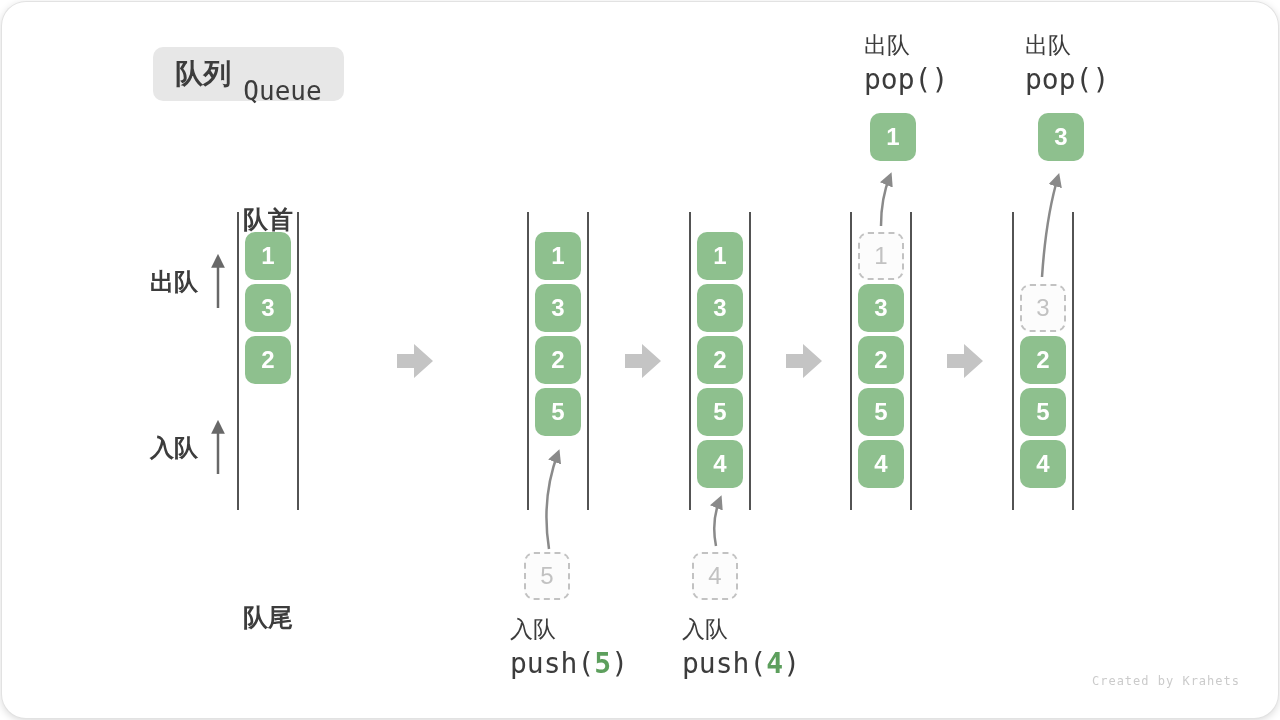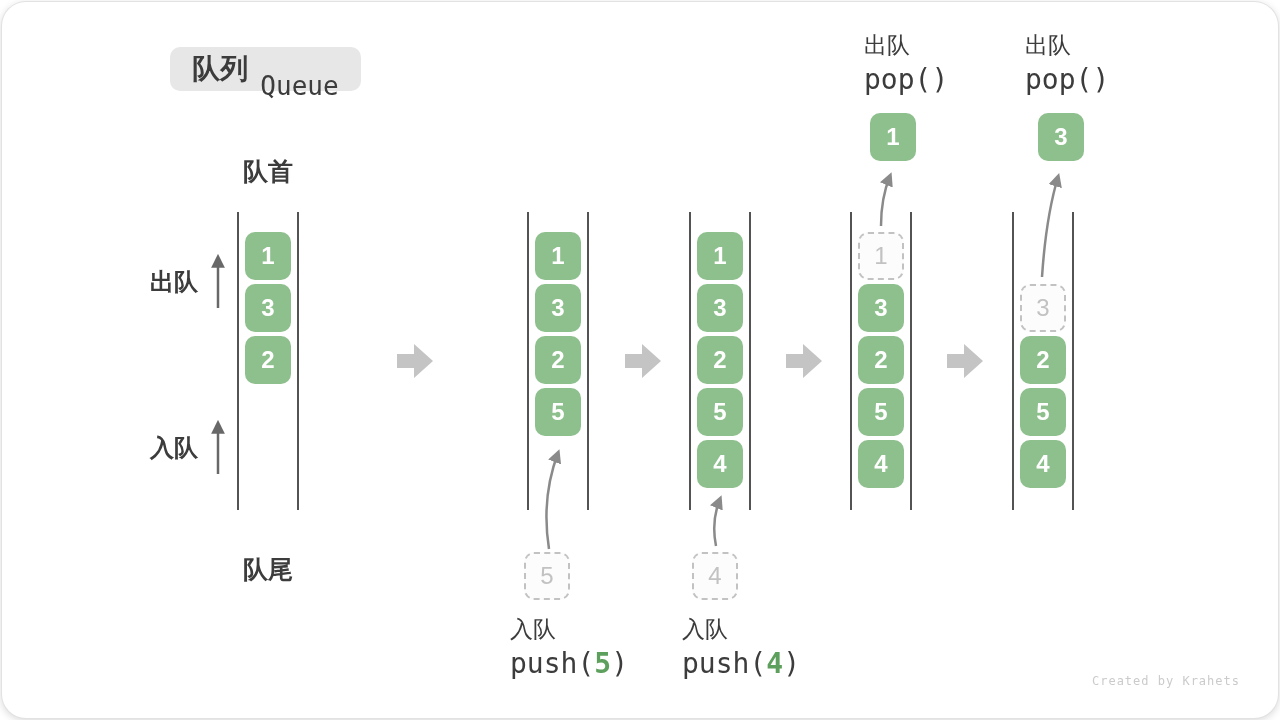--- a/index.html
+++ b/index.html
@@ -1,26 +1,26 @@
 <!DOCTYPE html>
 <html style="--accent-green: #8ec08e; --code-green: #5d9f5d; --text-dark: #3c3c3c; --line-dark: #535353; --dashed-gray: #c2c2c2; --flow-arrow-gray: #c4c4c4; --curve-arrow-gray: #8a8a8a; --badge-bg: #e7e7e7; --watermark-gray: #cbcbcb;"><head>
 <meta charset="utf-8">
 <style>
   html,body{margin:0;padding:0;background:#fff;}
   .canvas{position:relative;width:1280px;height:720px;background:#fff;overflow:hidden;
           font-family:"Liberation Sans","DejaVu Sans",sans-serif;color:var(--text-dark,#3c3c3c);}
   .card{position:absolute;left:2px;top:2px;right:2px;bottom:2px;border-radius:24px;
         background:#fff;box-shadow:0 0 0 1px #e2e2e2,0 2px 8px rgba(0,0,0,.18);}
   .overlay{position:absolute;left:0;top:0;width:1280px;height:720px;pointer-events:none;}
-  .badge{position:absolute;left:170px;top:47px;width:191px;height:44px;border-radius:10px;
+  .badge{position:absolute;left:153px;top:47px;width:191px;height:54px;border-radius:10px;
          background:var(--badge-bg,#e7e7e7);display:flex;align-items:center;justify-content:center;gap:12px;}
   .t-zh{font-size:28px;font-weight:700;color:var(--text-dark,#3c3c3c);}
   .t-en{font-size:26px;font-family:"DejaVu Sans Mono","Liberation Mono",monospace;color:var(--text-dark,#3c3c3c);margin-top:33px;}
   .zh-label{position:absolute;font-size:26px;font-weight:700;color:var(--text-dark,#3c3c3c);white-space:nowrap;}
-  .zh-label.colcap{width:62px;text-align:center;font-size:25px;}
+  .zh-label.colcap{width:62px;text-align:center;font-size:25px;margin-top:48px;}
   .zh-label.side{font-size:24px;}
   .qcol{position:absolute;top:212px;width:62px;height:298px;box-sizing:border-box;
         border-left:2px solid var(--line-dark,#535353);border-right:2px solid var(--line-dark,#535353);}
   .slot,.cell{width:46px;height:48px;border-radius:10px;box-sizing:border-box;
         display:flex;align-items:center;justify-content:center;font-size:24px;}
   .slot{position:absolute;left:50%;transform:translateX(-50%);}
   .cell{position:absolute;}
   .solid{background:var(--accent-green,#8ec08e);color:#fff;font-weight:700;}
   .dashed{border:2px dashed var(--dashed-gray,#c2c2c2);background:#fcfcfc;
           color:var(--dashed-gray,#c2c2c2);font-weight:400;}

